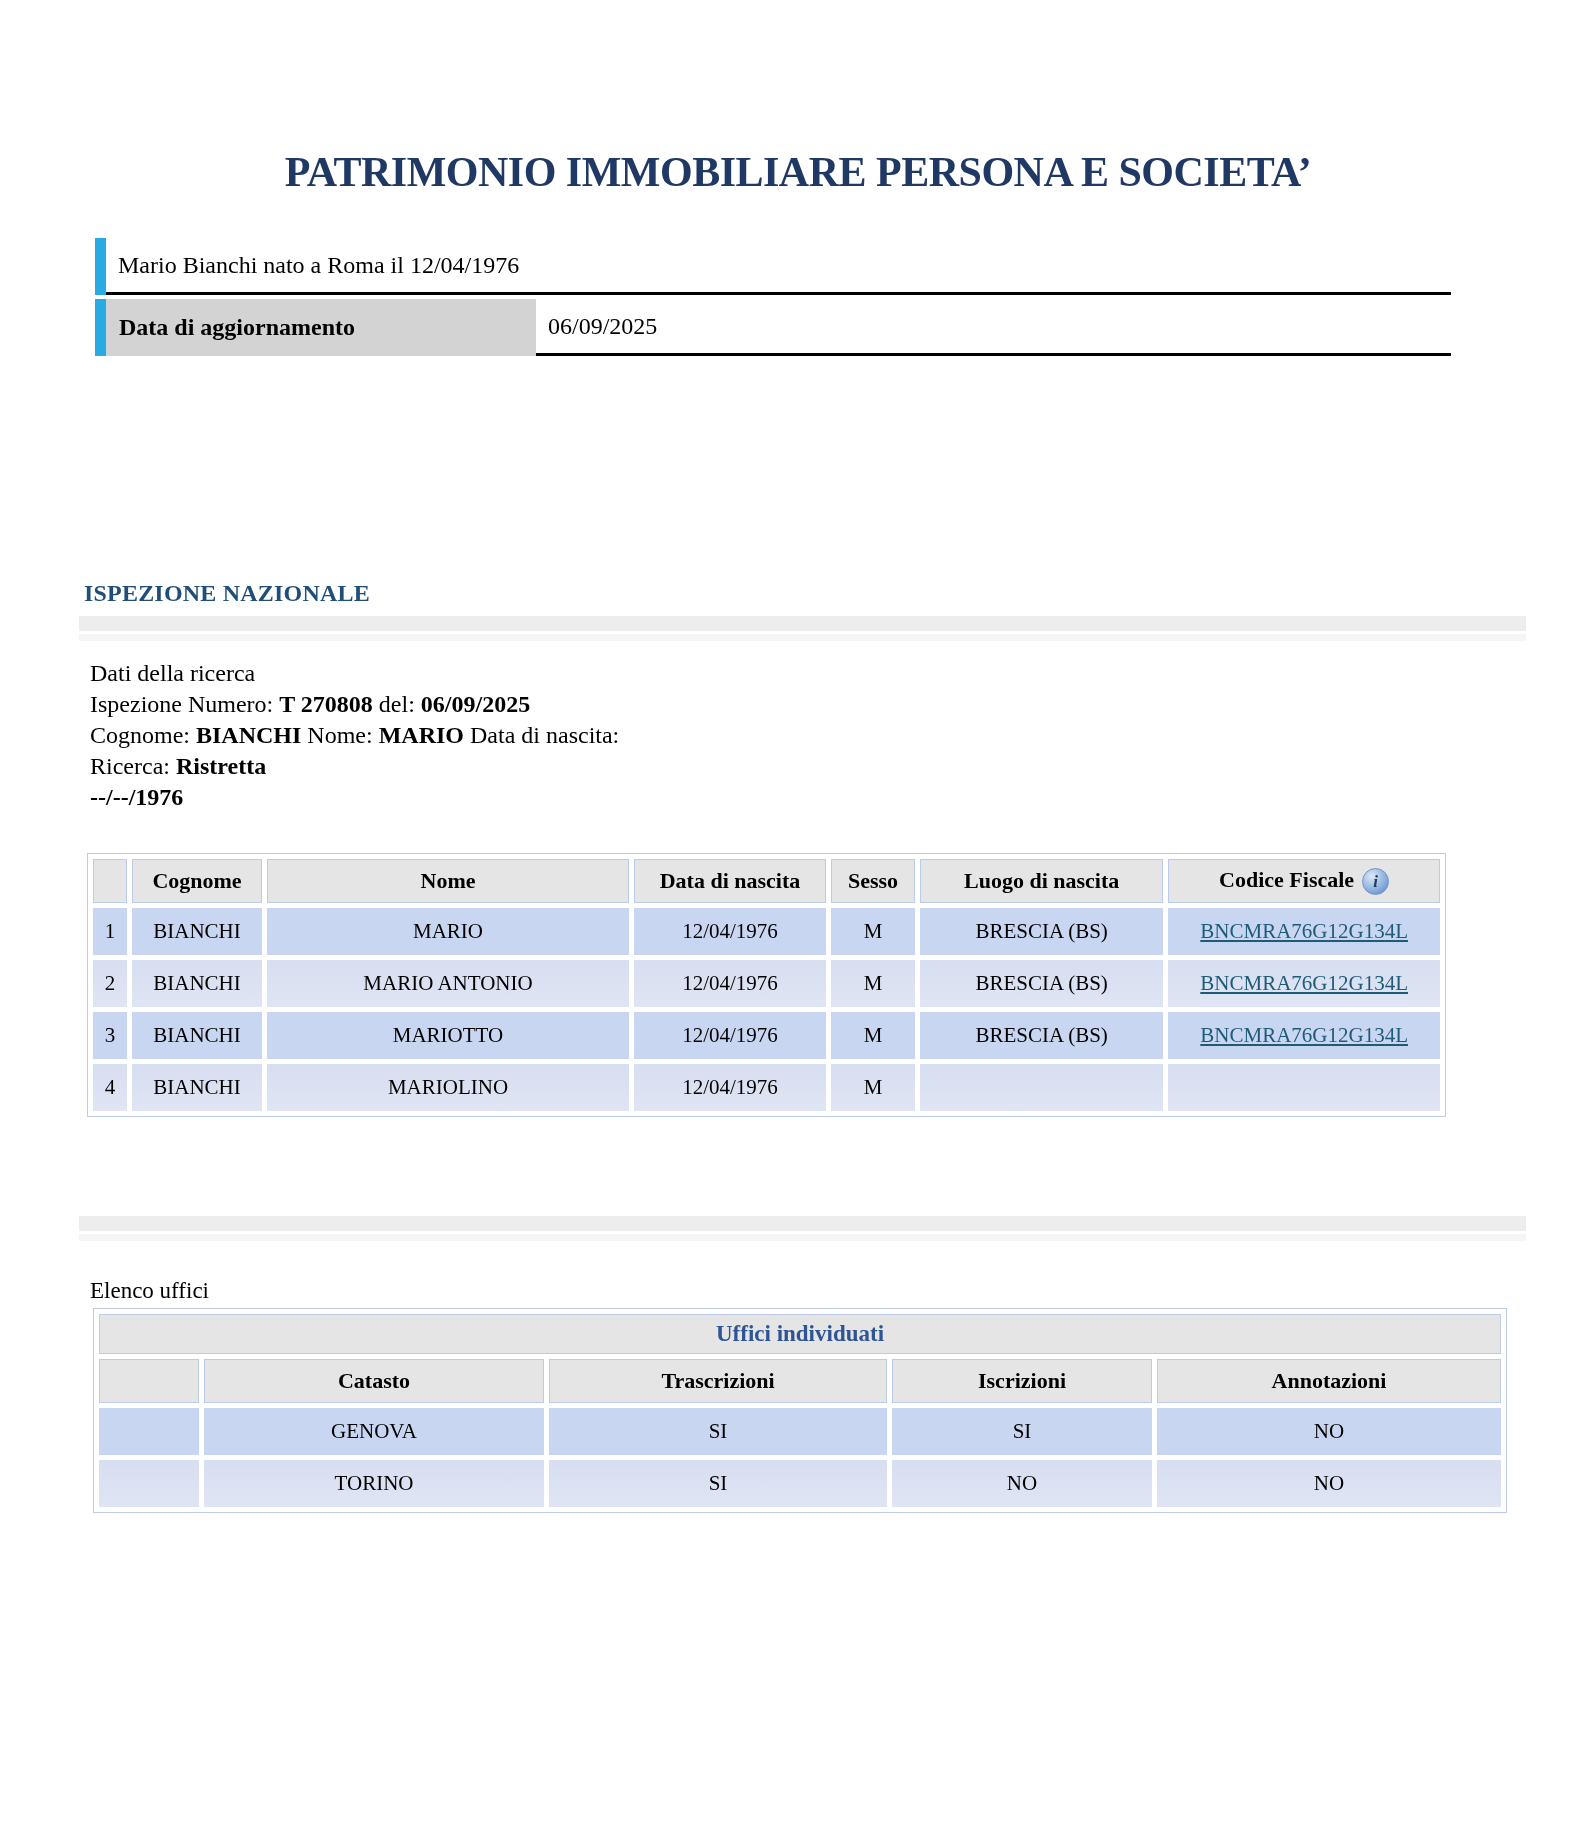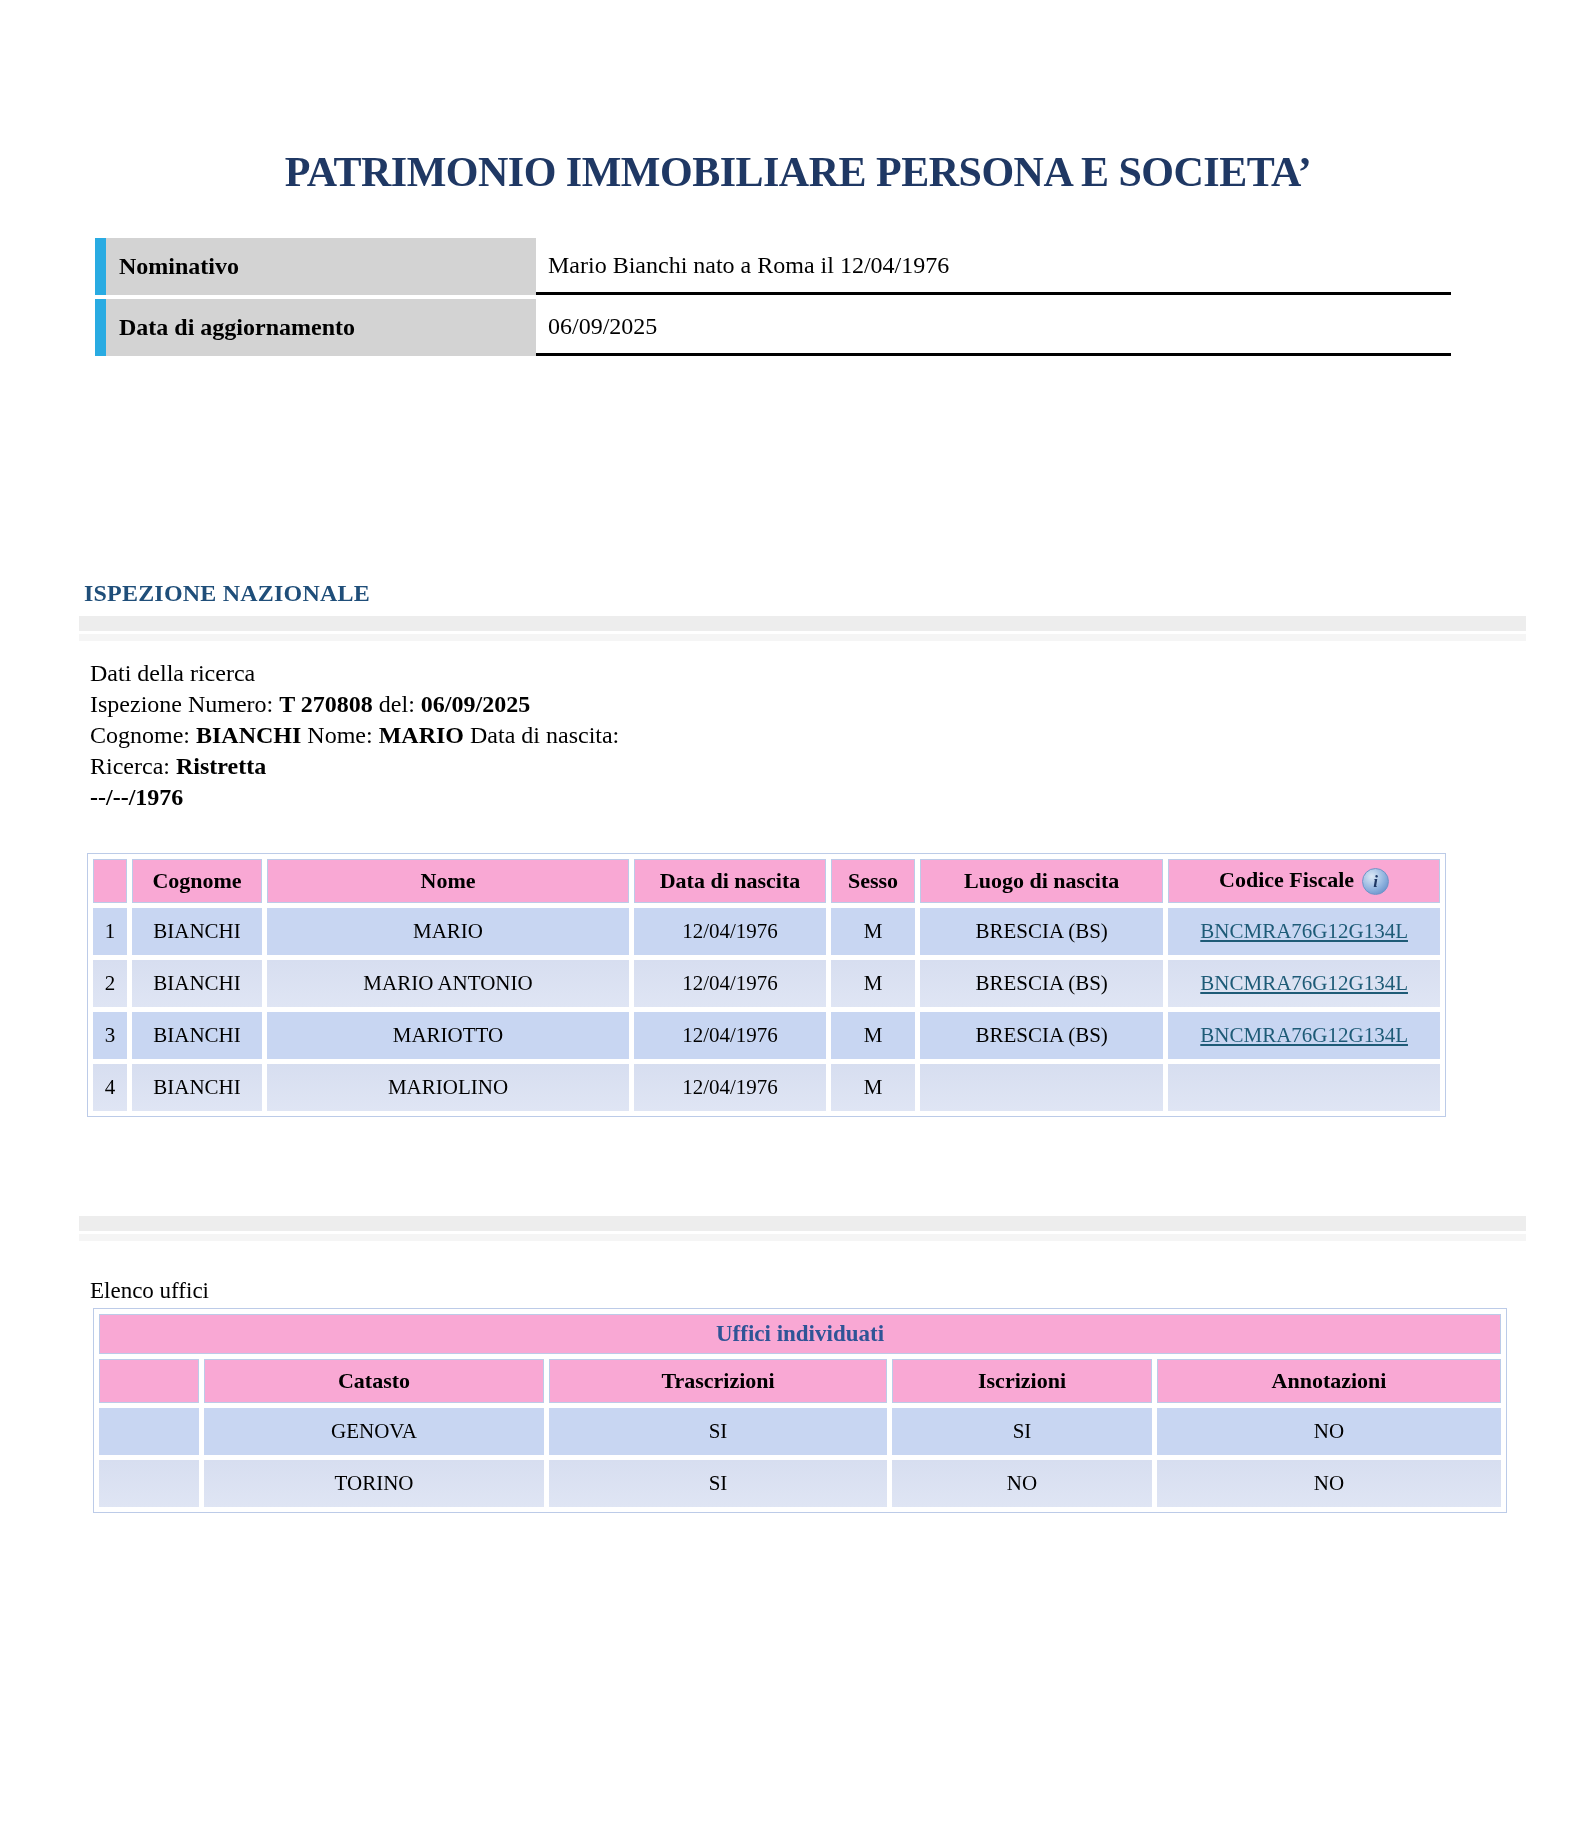--- a/index.html
+++ b/index.html
@@ -49,21 +49,21 @@
   
   .search-block { position:absolute; top:658px; left:90px; font-size:24px; line-height:31px; }
   .search-block b { font-weight:bold; }
 
   
   table.grid {
     border-collapse:separate; border-spacing:5px;
     border:1px solid #BCCBE8; background:#ffffff;
   }
   table.grid th {
-    background:#f9a8d4; border:1px solid #BCCBE8;
+    background:#e5e5e5; border:1px solid #BCCBE8;
     font-weight:bold; font-size:22px; text-align:center;
     height:44px; padding:0 16px; white-space:nowrap;
   }
   table.grid td {
     font-size:21px; text-align:center; height:47px; padding:0 6px;
   }
   tr.row-dark  td { background:#C8D6F2; }
   tr.row-light td { background:#DCE2F2; background-image:linear-gradient(#D7DEF0,#DFE5F4); }
 
   .persons-table { position:absolute; top:853px; left:87px; }
@@ -90,21 +90,20 @@
 </head>
 <body>
 
 <div class="page">
 
   <div class="doc-title">PATRIMONIO IMMOBILIARE PERSONA E SOCIETA’</div>
 
   <div class="info-panel">
     <div class="info-row">
       <div class="info-accent"></div>
-      <div class="info-label">Nominativo</div>
       <div class="info-value">Mario Bianchi nato a Roma il 12/04/1976</div>
     </div>
     <div class="info-row">
       <div class="info-accent"></div>
       <div class="info-label">Data di aggiornamento</div>
       <div class="info-value">06/09/2025</div>
     </div>
   </div>
 
 

